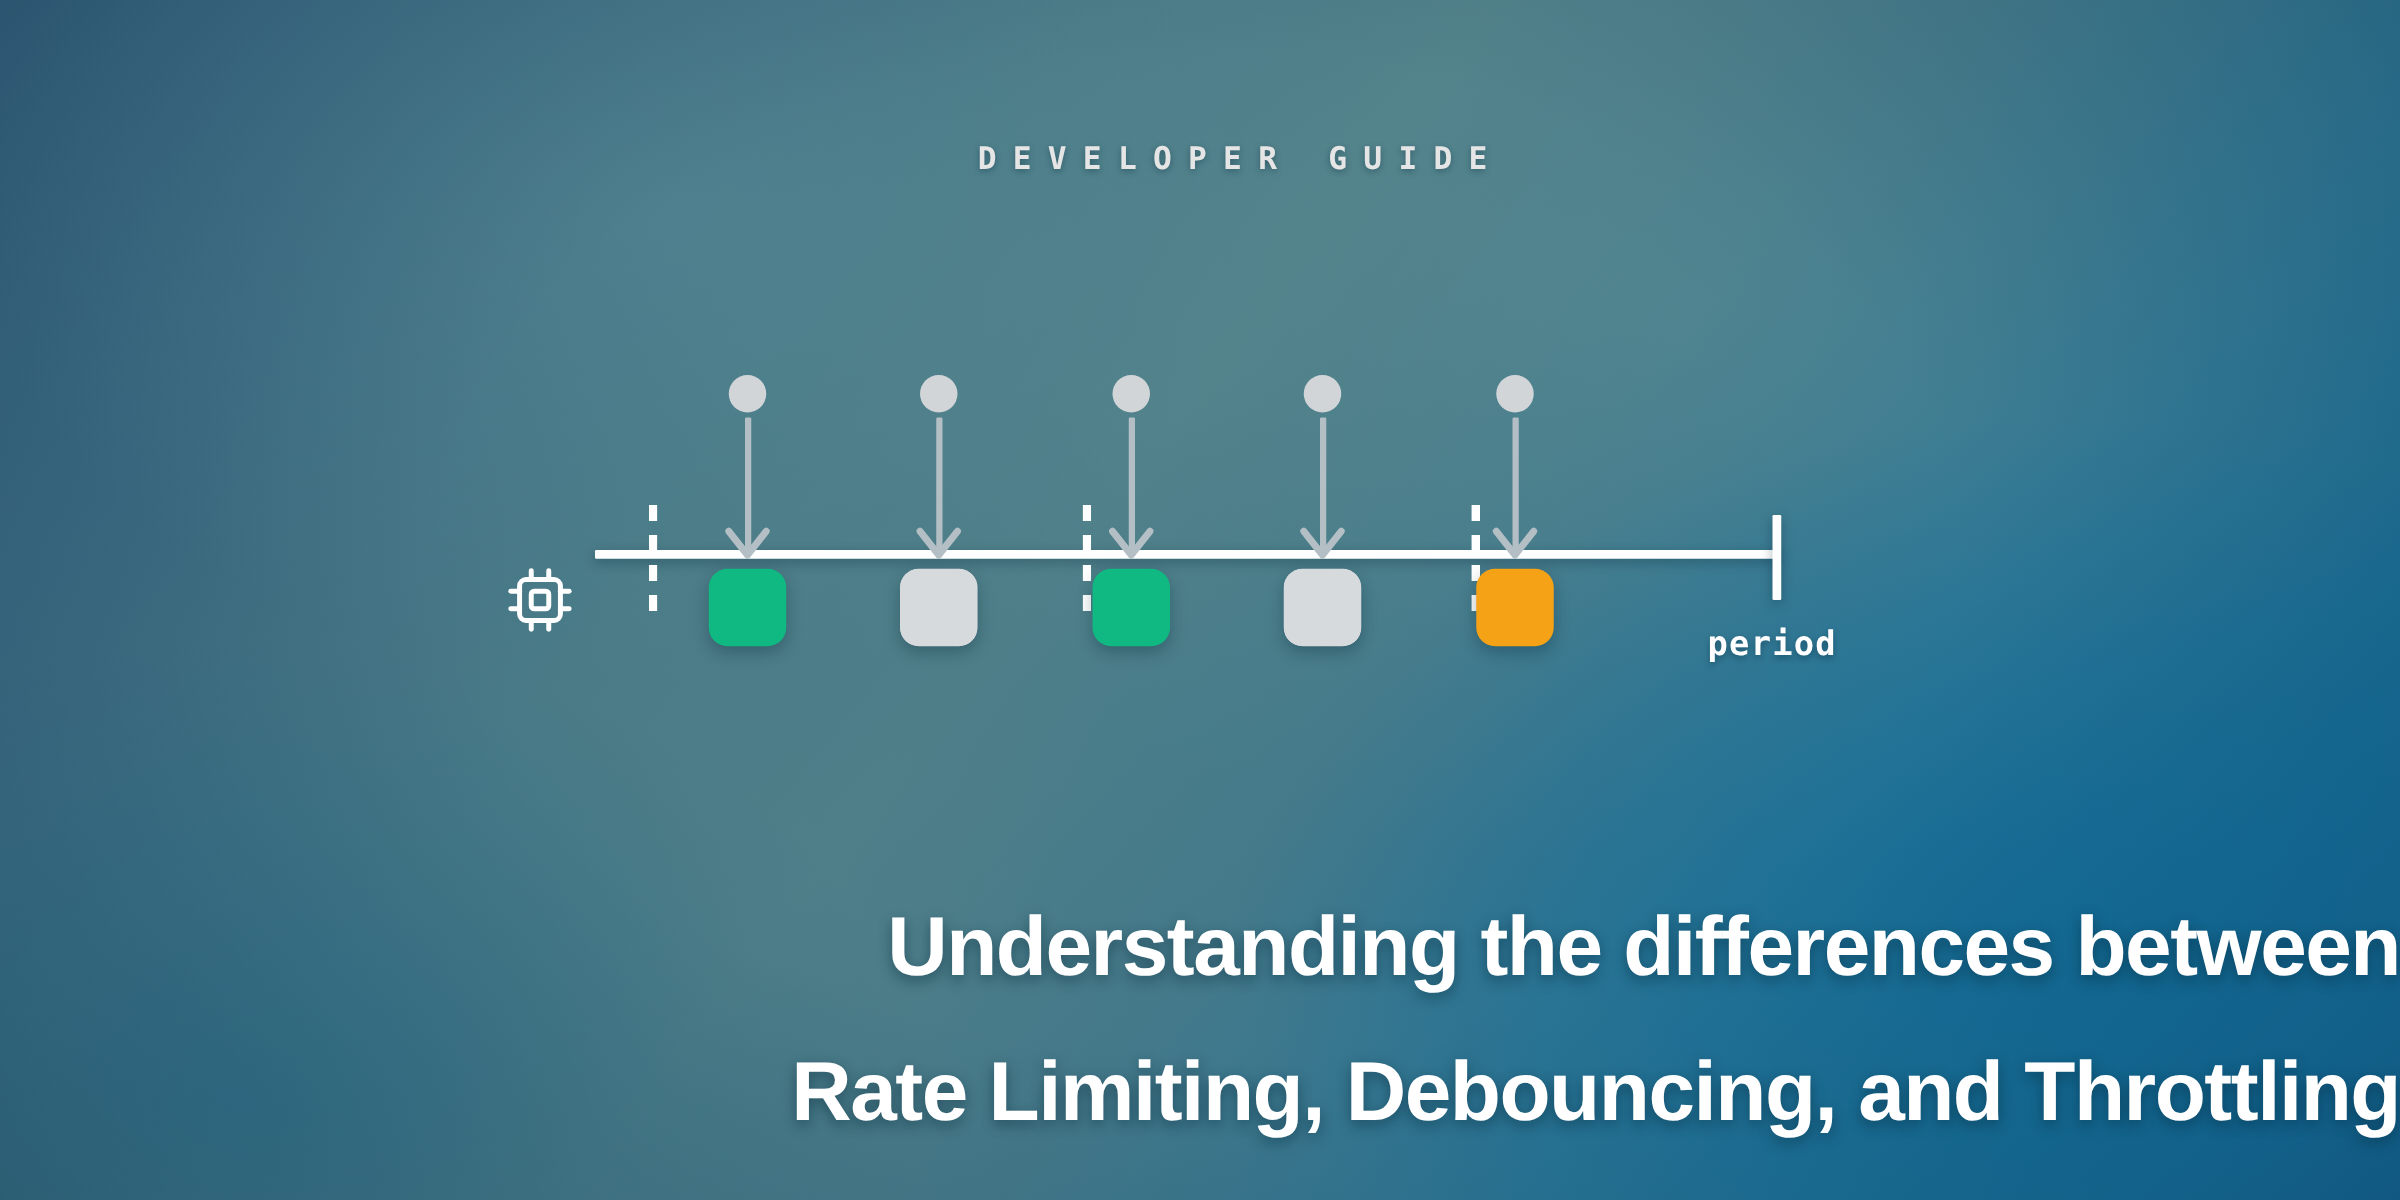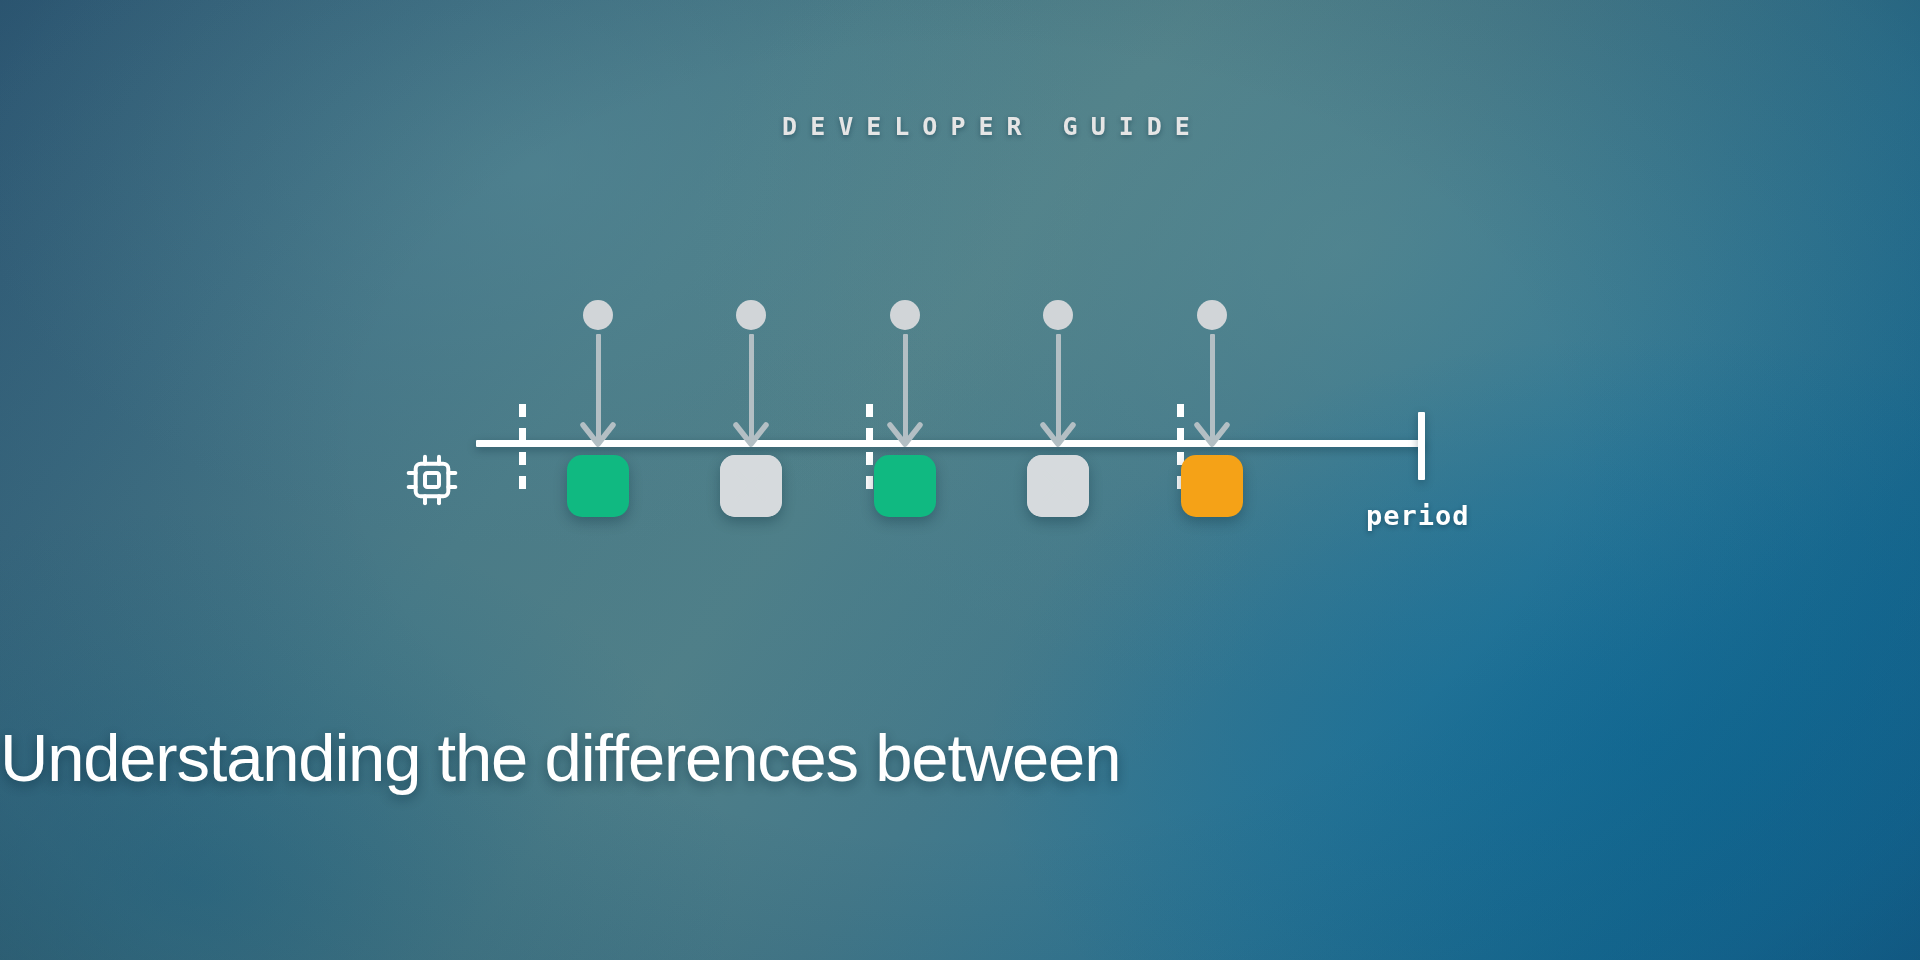--- a/index.html
+++ b/index.html
@@ -203,24 +203,24 @@
   .tile.orange { background: #f5a217; }
   .tile.block  { background: #d6dadd; }
   .tile.block svg { display: block; }
 
   
   .headline {
     position: absolute;
     left: 0;
     top: 655px;
     width: 100%;
-    text-align: left;
+    text-align: right;
     color: #ffffff;
     font-family: "Liberation Sans", sans-serif;
-    font-weight: normal;
+    font-weight: bold;
     font-size: 67px;
     line-height: 116px;
     letter-spacing: -1.2px;
     text-shadow: 0 4px 11px rgba(5,35,52,0.45);
   }
   .headline .hl-line { display: block; white-space: nowrap; }
 </style>
 </head>
 <body>
 
@@ -344,15 +344,16 @@
       </svg>
     </div>
 
     <div class="tile orange" style="left:1181px"></div>
 
     <div class="period-label" style="left:1366px">period</div>
   </div>
 
   <h1 class="headline">
     <span class="hl-line">Understanding the differences between</span>
+    <span class="hl-line">Rate Limiting, Debouncing, and Throttling</span>
   </h1>
 
 </div>
 
 </body></html>

